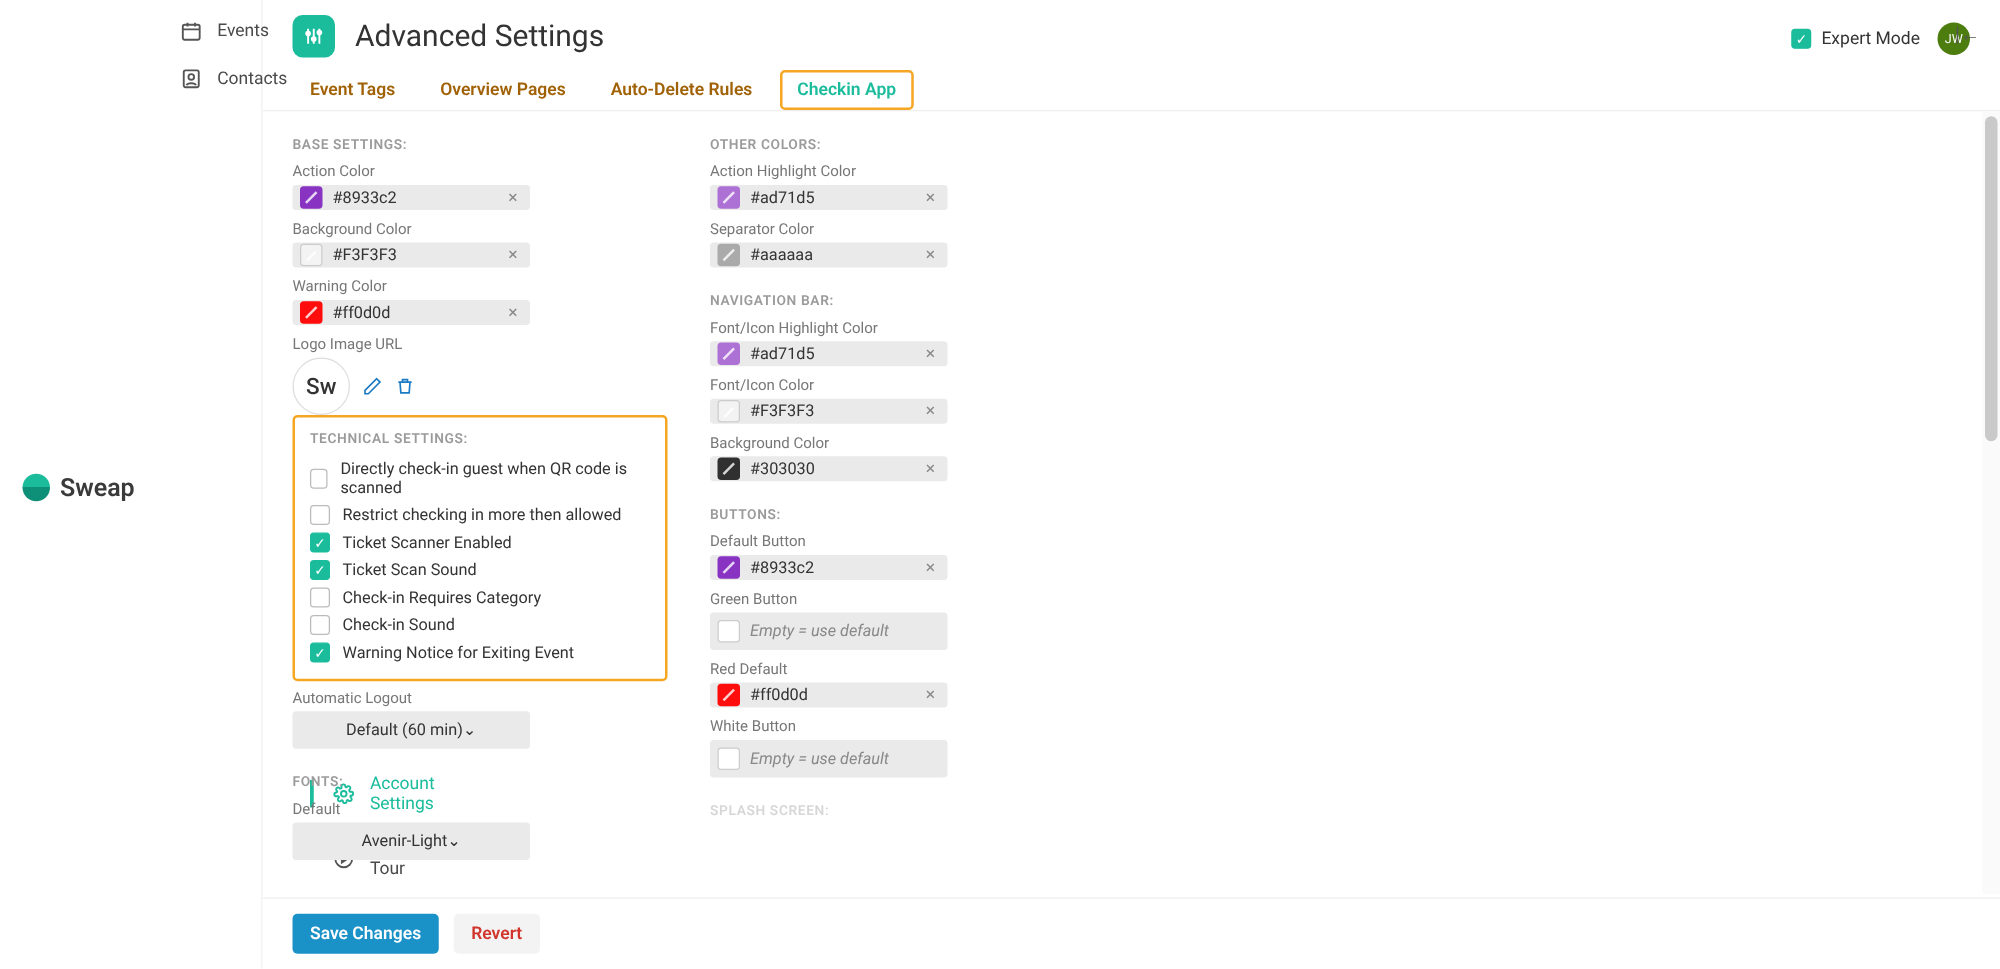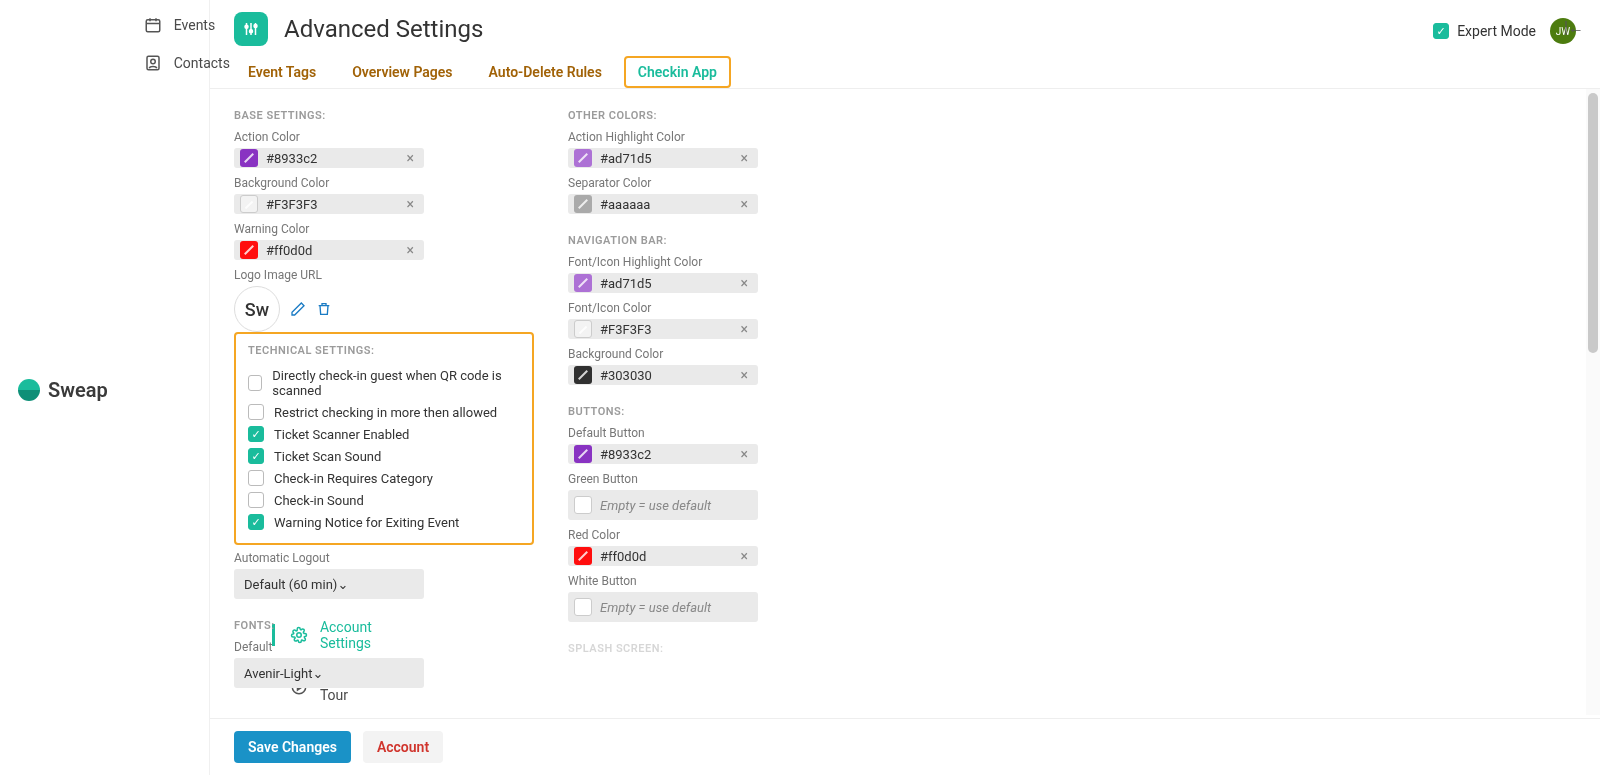--- a/index.html
+++ b/index.html
@@ -8,21 +8,21 @@
 .sidebar { width:210px; border-right:1px solid #f0f0f0; display:flex; flex-direction:row; background:#fff; }
 .sb-top { padding:14px 18px 10px; display:flex; align-items:center; gap:8px; }
 .logo { display:flex; align-items:center; gap:8px; font-weight:600; font-size:20px; color:#3a3a3a;}
 .logo-mark { width:22px; height:22px; border-radius:50%; background:linear-gradient(180deg,#1abc9c 50%,#0e8f77 50%); position:relative; }
 .collapse { position:absolute; right:16px; top:18px; color:#555; font-size:16px; }
 .nav-main { padding-top:6px; }
 .nav-item, .nav-bottom-item { display:flex; align-items:center; gap:12px; padding:10px 18px; font-size:14px; color:#4a4a4a; cursor:pointer;}
 .nav-bottom { margin-top:auto; padding-bottom:10px;}
 .nav-bottom-item.active { color:#1abc9c;}
 .nav-bottom-item .bar { position:absolute; left:0; width:3px; height:22px; background:#1abc9c;}
-.nav-bottom-item { position:relative;margin-left:24px;}
+.nav-bottom-item { position:relative;}
 .ic { width:18px; height:18px; display:inline-flex; align-items:center; justify-content:center; color:#555; }
 .main { flex:1; display:flex; flex-direction:column; min-width:0;}
 .header { display:flex; align-items:flex-start; padding:12px 24px 0 24px; gap:18px; }
 .header-left { display:flex; align-items:center; gap:16px;}
 .header-icon { width:34px; height:34px; border-radius:8px; background:#1abc9c; display:flex; align-items:center; justify-content:center; color:#fff;}
 .page-title { font-size:24px; font-weight:400; color:#333;}
 .header-right { margin-left:auto; display:flex; align-items:center; gap:14px; padding-top:6px;}
 .expert { display:flex; align-items:center; gap:8px; font-size:14px; color:#333;}
 .checkbox { width:16px; height:16px; border-radius:3px; border:1px solid #bbb; display:inline-flex; align-items:center; justify-content:center; font-size:11px; color:#fff;}
 .checkbox.checked { background:#1abc9c; border-color:#1abc9c;}
@@ -41,21 +41,21 @@
 .swatch::after { content:""; position:absolute; left:3px; right:3px; top:8px; height:2px; background:#fff; opacity:.8; transform:rotate(-45deg);}
 .color-val { font-size:13px; color:#333; flex:1;}
 .color-clear { color:#888; font-size:14px; cursor:pointer; padding:0 4px;}
 .placeholder-field { background:#eaeaea; border-radius:3px; display:flex; align-items:center; height:30px; padding:0 6px; gap:8px; width:190px;}
 .placeholder-text { color:#888; font-size:13px; font-style:italic;}
 .logo-row { display:flex; align-items:center; gap:10px; margin-top:4px;}
 .logo-circle { width:46px; height:46px; border-radius:50%; border:1px solid #ddd; display:flex; align-items:center; justify-content:center; font-size:18px; font-weight:500; color:#333; overflow:hidden;}
 .ic-btn { color:#1a7bc4; cursor:pointer; font-size:14px;}
 .tech-box { border:2px solid #f5a623; border-radius:4px; padding:10px 12px 10px 12px; }
 .check-row { display:flex; align-items:center; gap:10px; padding:3px 0; font-size:13px; color:#333;}
-.select { background:#eaeaea; border-radius:3px; height:30px; display:flex; align-items:center; justify-content:flex-start; padding:0 10px; width:190px; font-size:13px; color:#333;}
+.select { background:#eaeaea; border-radius:3px; height:30px; display:flex; align-items:center; justify-content:center; padding:0 10px; width:190px; font-size:13px; color:#333;}
 .footer-bar { position:absolute; bottom:0; left:0; right:0; border-top:1px solid #eee; background:#fff; padding:12px 24px; display:flex; align-items:flex-end; gap:12px;}
 .btn { border:none; border-radius:4px; padding:8px 14px; font-size:14px; cursor:pointer; font-weight:600;}
 .btn-primary { background:#1a92c7; color:#fff;}
 .btn-muted { background:#f3f3f3; color:#d0342c;}
 .btn-outline { background:#fff; border:1px solid #ddd; color:#d0342c; margin-left:auto;}
 .scroll-track { position:absolute; right:0; top:0; bottom:60px; width:14px; background:#fafafa;}
 .scroll-thumb { position:absolute; right:2px; width:10px; background:#c9c9c9; border-radius:5px;}
 svg { display:block;}
 
 </style>
@@ -287,21 +287,21 @@
             <div class="color-field">
               <span class="swatch" style="background:#8933c2"></span>
               <span class="color-val">#8933c2</span>
               <span class="color-clear">×</span>
             </div>
             <div class="field-label">Green Button</div>
             <div class="placeholder-field">
               <span class="swatch" style="background:#fff;border:1px solid #ccc"></span>
               <span class="placeholder-text">Empty = use default</span>
             </div>
-            <div class="field-label">Red Color</div>
+            <div class="field-label">Red Default</div>
             <div class="color-field">
               <span class="swatch" style="background:#ff0d0d"></span>
               <span class="color-val">#ff0d0d</span>
               <span class="color-clear">×</span>
             </div>
             <div class="field-label">White Button</div>
             <div class="placeholder-field">
               <span class="swatch" style="background:#fff;border:1px solid #ccc"></span>
               <span class="placeholder-text">Empty = use default</span>
             </div>
@@ -310,17 +310,17 @@
           </div>
         </div>
       </div>
 
       <div class="scroll-track">
         <div class="scroll-thumb" style="top:4px;height:260px"></div>
       </div>
 
       <div class="footer-bar">
         <button class="btn btn-primary">Save Changes</button>
-        <button class="btn btn-muted">Account</button>
+        <button class="btn btn-muted">Revert</button>
       </div>
     </div>
   </main>
 </div>
 
 </body></html>

